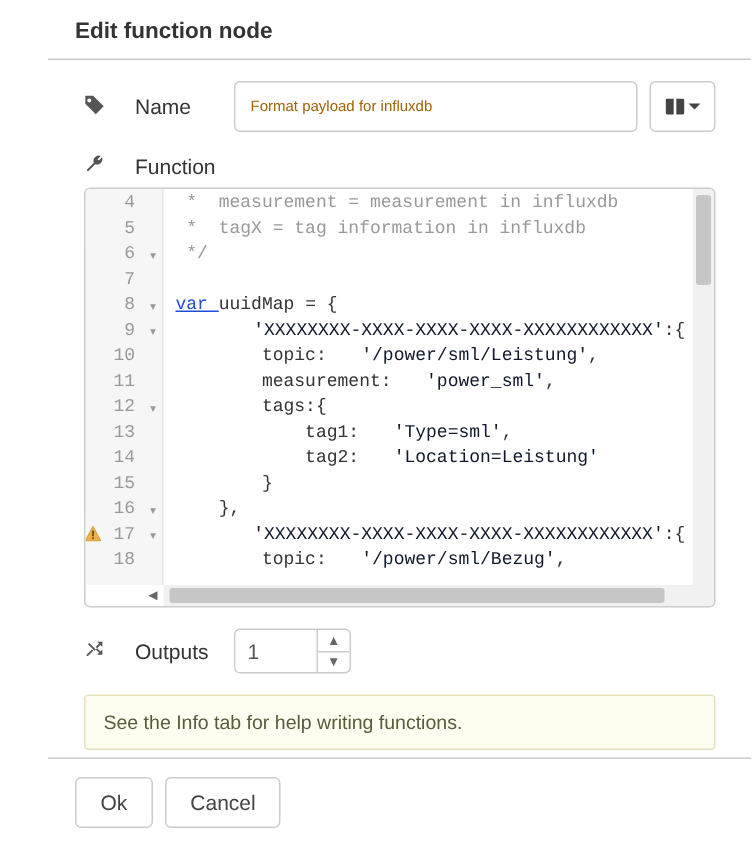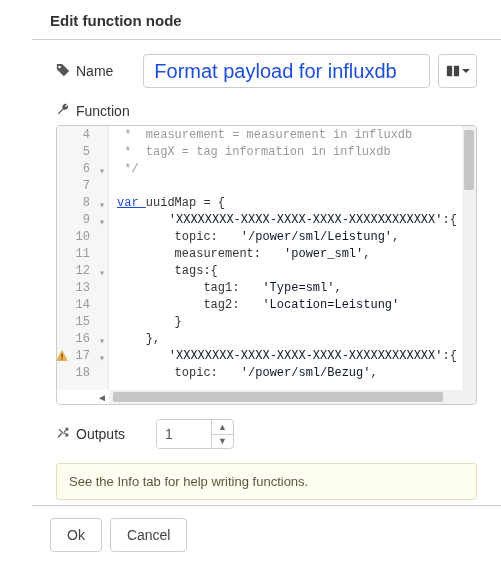--- a/index.html
+++ b/index.html
@@ -31,33 +31,33 @@
     border-bottom: 1px solid #ccc;
     overflow: hidden;
     display: flex;
     flex-direction: column;
   }
   .row { display: flex; align-items: center; margin-bottom: 14px; }
   .row-label {
     width: 100px;
     display: flex;
     align-items: center;
-    gap: 6px;
+    gap: 20px;
     color: #333;
     font-size: 14px;
   }
   .row-label svg { width: 14px; height: 14px; fill: #555; }
   input[type=text].name-input {
     flex: 1;
     height: 34px;
     padding: 6px 10px;
     border: 1px solid #ccc;
     border-radius: 4px;
-    font-size: 20px;
-    color: #1d4ed8;
+    font-size: 10px;
+    color: #a16207;
   }
   .book-btn {
     width: 44px;
     height: 34px;
     margin-left: 8px;
     border: 1px solid #ccc;
     border-radius: 4px;
     background: #fff;
     display: flex;
     align-items: center;

